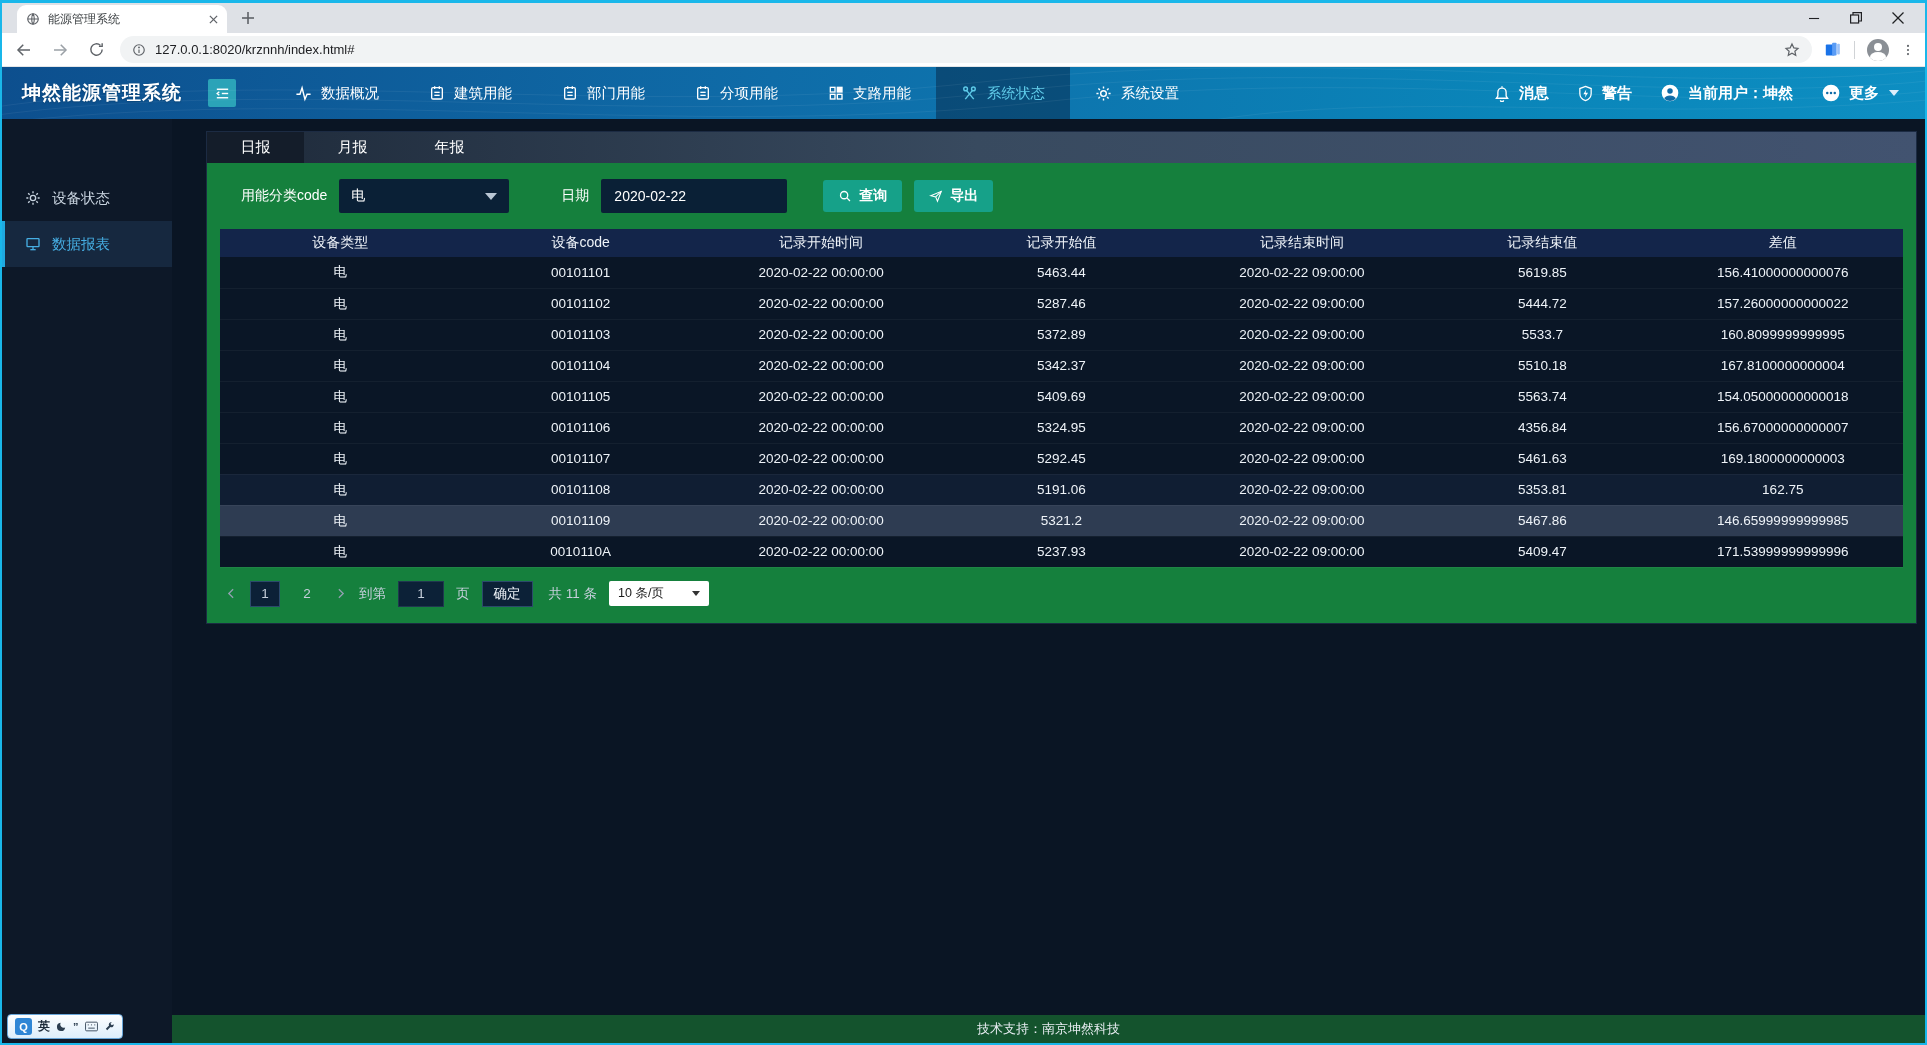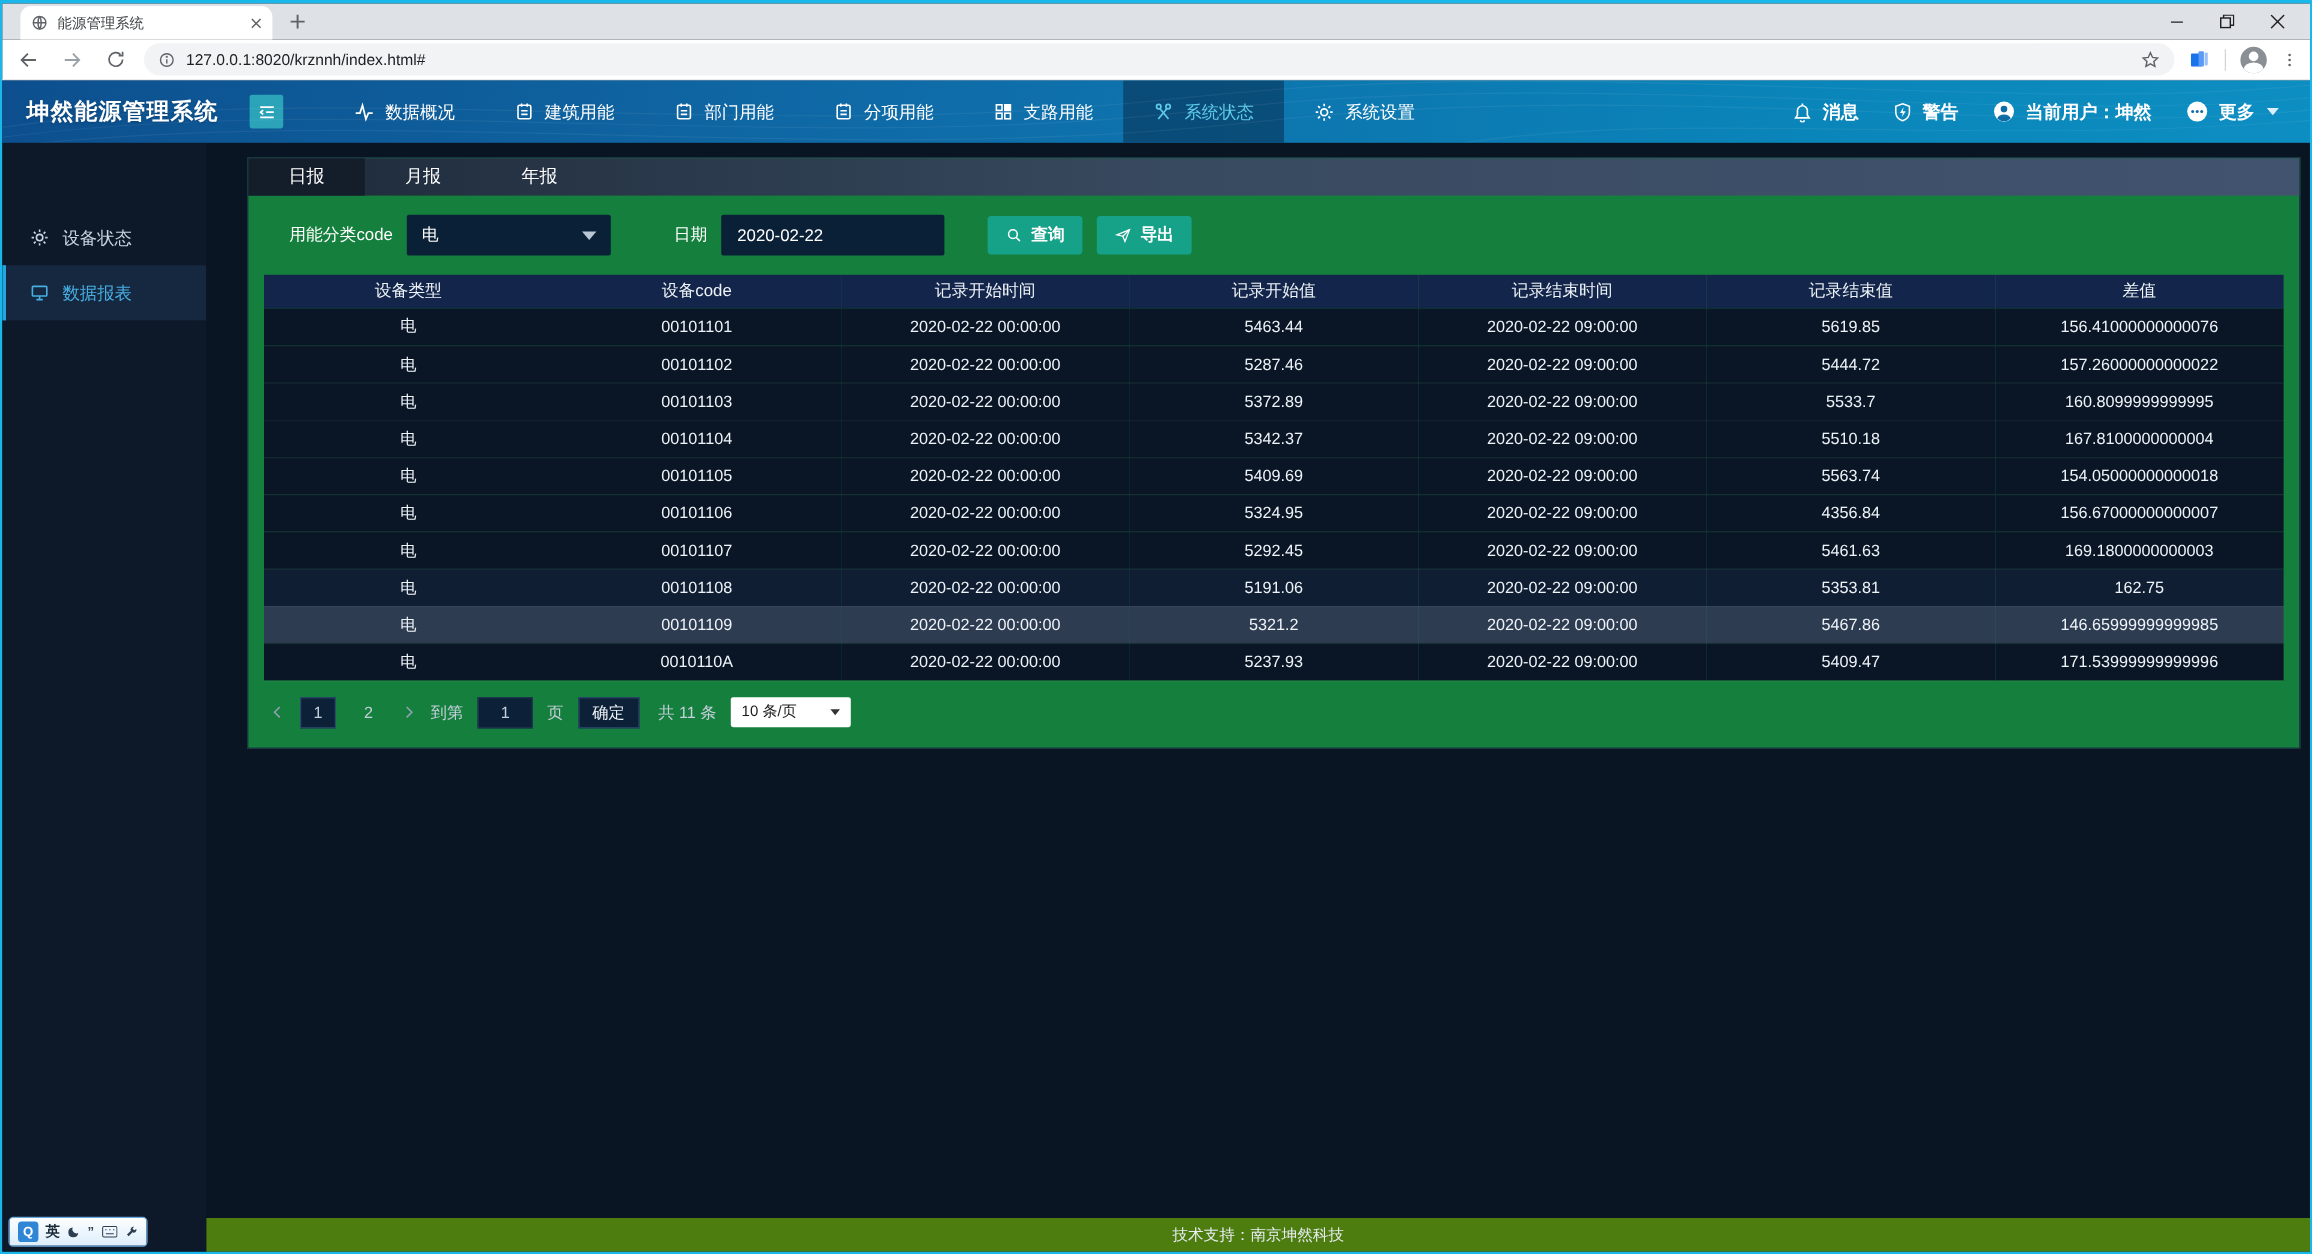--- a/index.html
+++ b/index.html
@@ -67,21 +67,21 @@
   .pager{display:flex;align-items:center;gap:12px;margin:13px 0 0 18px;color:#c5cfdb;font-size:13.5px;padding-bottom:16px;}
   .pg-chev{color:#93a1b1;display:flex;align-items:center;cursor:pointer;}
   .pg-num{min-width:30px;height:26px;display:flex;align-items:center;justify-content:center;cursor:pointer;}
   .pg-num.active{background:#0c2137;border:1px solid #2b4a6b;}
   .goto-box{width:46px;height:26px;background:#0c2137;border:1px solid #20374f;display:flex;align-items:center;justify-content:center;cursor:text;}
   .confirm{background:#0c2137;border:1px solid #2b4a6b;height:26px;padding:0 11px;color:#eef3f8;display:flex;align-items:center;cursor:pointer;font-size:13.5px;}
   .total{margin-left:4px;}
   .size-select{background:#fff;color:#1a1a1a;height:25px;padding:0 9px;display:flex;align-items:center;gap:28px;font-size:12.5px;border-radius:2px;cursor:pointer;}
   .size-caret{width:0;height:0;border-left:4px solid transparent;border-right:4px solid transparent;border-top:5px solid #333;}
 
-  .footer{height:28px;background:#4d7c0f;display:flex;align-items:center;justify-content:center;color:#e8edf2;font-size:13px;flex:0 0 auto;}
+  .footer{height:28px;background:#14532d;display:flex;align-items:center;justify-content:center;color:#e8edf2;font-size:13px;flex:0 0 auto;}
 
   .ime{position:absolute;left:5px;bottom:4px;height:25px;background:linear-gradient(#fdfeff,#ddeefb);border:1px solid #69a6d9;border-radius:4px;display:flex;align-items:center;gap:6px;padding:0 7px;z-index:20;}
   .ime-q{width:17px;height:17px;background:#2f86d5;color:#fff;border-radius:3px;font-size:11px;display:flex;align-items:center;justify-content:center;font-weight:bold;}
   .ime-en{font-size:12px;color:#1c2b3a;font-weight:bold;}
   .ime-glyph{color:#2c3e50;display:flex;align-items:center;}
 </style>
 </head>
 <body>
 
 <div class="screen">

